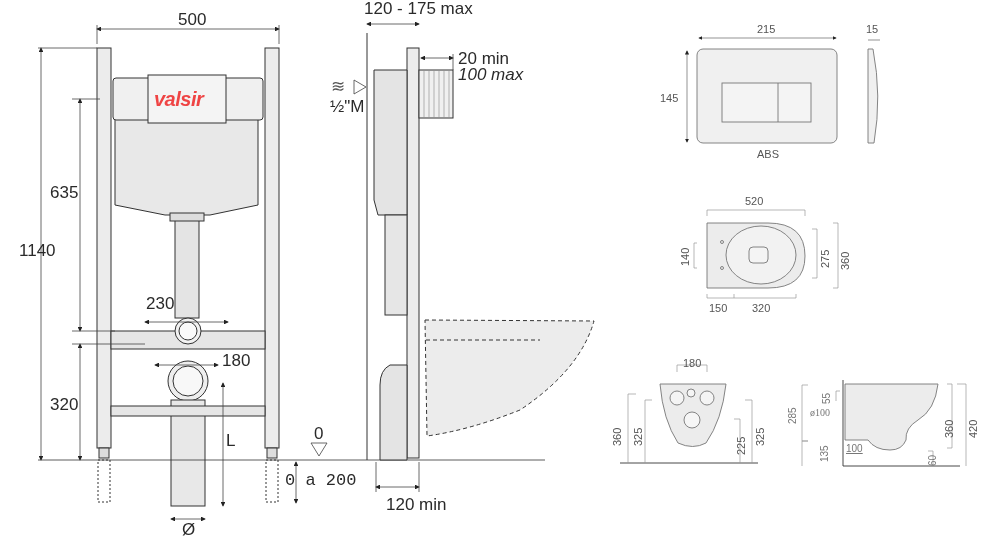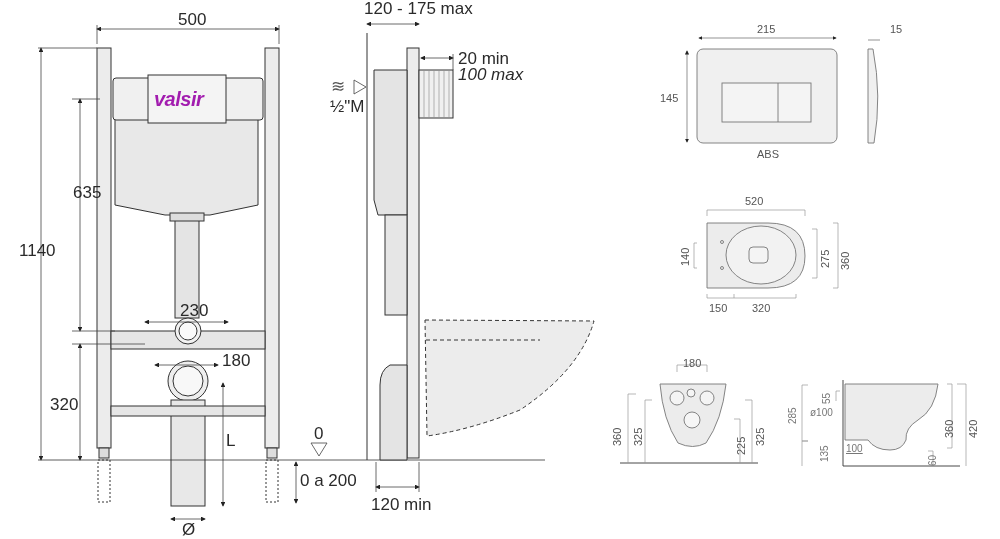--- a/index.html
+++ b/index.html
@@ -4,21 +4,21 @@
 <style>
   html, body { margin: 0; padding: 0; background: #ffffff; }
   body { width: 1000px; height: 539px; overflow: hidden; position: relative;
          font-family: "Liberation Sans", "DejaVu Sans", sans-serif; color: #222; }
   svg { position: absolute; left: 0; top: 0; }
   .lbl { position: absolute; font-family: "Liberation Sans", sans-serif; color: #2a2a2a; white-space: nowrap; line-height: 1; }
   .big { font-size: 17px; }
   .sm  { font-size: 11px; color: #555; }
   .xs  { font-size: 10px; color: #777; }
   .vert { transform-origin: left top; transform: rotate(-90deg); }
-  .logo { font-style: italic; font-weight: bold; font-size: 20px; letter-spacing: -0.5px; color: #a21caf; }
+  .logo { font-style: italic; font-weight: bold; font-size: 20px; letter-spacing: -0.5px; color: #ef4444; }
 </style>
 </head>
 <body>
 
 <svg width="1000" height="539" viewBox="0 0 1000 539">
   <defs>
     <marker id="ar" markerWidth="6" markerHeight="6" refX="5" refY="3" orient="auto">
       <path d="M0,0 L6,3 L0,6 z" fill="#222"></path>
     </marker>
     <marker id="al" markerWidth="6" markerHeight="6" refX="1" refY="3" orient="auto">
@@ -158,54 +158,54 @@
     <polyline points="808,441 802,441 802,466"></polyline>
     <polyline points="947,384 952,384 952,448 947,448"></polyline>
     <polyline points="957,384 966,384 966,466"></polyline>
     <polyline points="928,451 933,451 933,466"></polyline>
   </g>
 </svg>
 
 <span class="lbl logo" style="left:154px;top:89px;">valsir</span>
 <span class="lbl big" style="left:178px;top:11px;">500</span>
 <span class="lbl big" style="left:0px;top:242px;margin-left:19px;">1140</span>
-<span class="lbl big" style="left:50px;top:184px;margin-left:23px;">635</span>
+<span class="lbl big" style="left:50px;top:184px;">635</span>
 <span class="lbl big" style="left:50px;top:396px;">320</span>
-<span class="lbl big" style="left:146px;top:302px;margin-left:34px;">230</span>
+<span class="lbl big" style="left:146px;top:295px;">230</span>
 <span class="lbl big" style="left:222px;top:352px;">180</span>
 <span class="lbl big" style="left:226px;top:432px;">L</span>
 <span class="lbl big" style="left:182px;top:521px;">Ø</span>
 <span class="lbl big" style="left:314px;top:425px;">0</span>
-<span class="lbl big" style="left:300px;top:472px;">0 a 200</span>
+<span class="lbl big" style="left:285px;top:472px;font-family:Liberation Mono, monospace;">0 a 200</span>
 
 <span class="lbl big" style="left:364px;top:0px;text-align:right;">120 - 175 max</span>
 <span class="lbl big" style="left:458px;top:50px;">20 min</span>
 <span class="lbl big" style="left:458px;top:66px;font-style:italic;">100 max</span>
 <span class="lbl big" style="left:331px;top:78px;color:#555;">≋</span>
 <span class="lbl big" style="left:330px;top:98px;">½"M</span>
-<span class="lbl big" style="left:371px;top:496px;">120 min</span>
+<span class="lbl big" style="left:386px;top:496px;">120 min</span>
 
 <span class="lbl sm" style="left:757px;top:24px;">215</span>
 <span class="lbl sm" style="left:660px;top:93px;">145</span>
-<span class="lbl sm" style="left:866px;top:24px;margin-left:24px;">15</span>
+<span class="lbl sm" style="left:866px;top:24px;">15</span>
 <span class="lbl sm" style="left:757px;top:149px;">ABS</span>
 
 <span class="lbl sm" style="left:745px;top:196px;">520</span>
 <span class="lbl sm vert" style="left:840px;top:270px;">360</span>
 <span class="lbl sm vert" style="left:820px;top:268px;">275</span>
 <span class="lbl sm vert" style="left:680px;top:266px;">140</span>
 <span class="lbl sm" style="left:709px;top:303px;">150</span>
 <span class="lbl sm" style="left:752px;top:303px;">320</span>
 
 <span class="lbl sm" style="left:683px;top:358px;">180</span>
 <span class="lbl sm vert" style="left:612px;top:446px;">360</span>
 <span class="lbl sm vert" style="left:633px;top:446px;">325</span>
 <span class="lbl sm vert" style="left:736px;top:455px;">225</span>
 <span class="lbl sm vert" style="left:755px;top:446px;">325</span>
 
 <span class="lbl xs vert" style="left:788px;top:424px;">285</span>
 <span class="lbl xs vert" style="left:822px;top:404px;">55</span>
-<span class="lbl xs" style="left:810px;top:408px;">ø100</span>
+<span class="lbl xs" style="left:810px;top:408px;font-family:Liberation Serif, serif;">ø100</span>
 <span class="lbl xs vert" style="left:820px;top:462px;">135</span>
 <span class="lbl xs" style="left:846px;top:444px;text-decoration:underline;">100</span>
 <span class="lbl sm vert" style="left:944px;top:438px;">360</span>
 <span class="lbl sm vert" style="left:968px;top:438px;">420</span>
 <span class="lbl xs vert" style="left:928px;top:466px;">60</span>
 
 </body></html>

